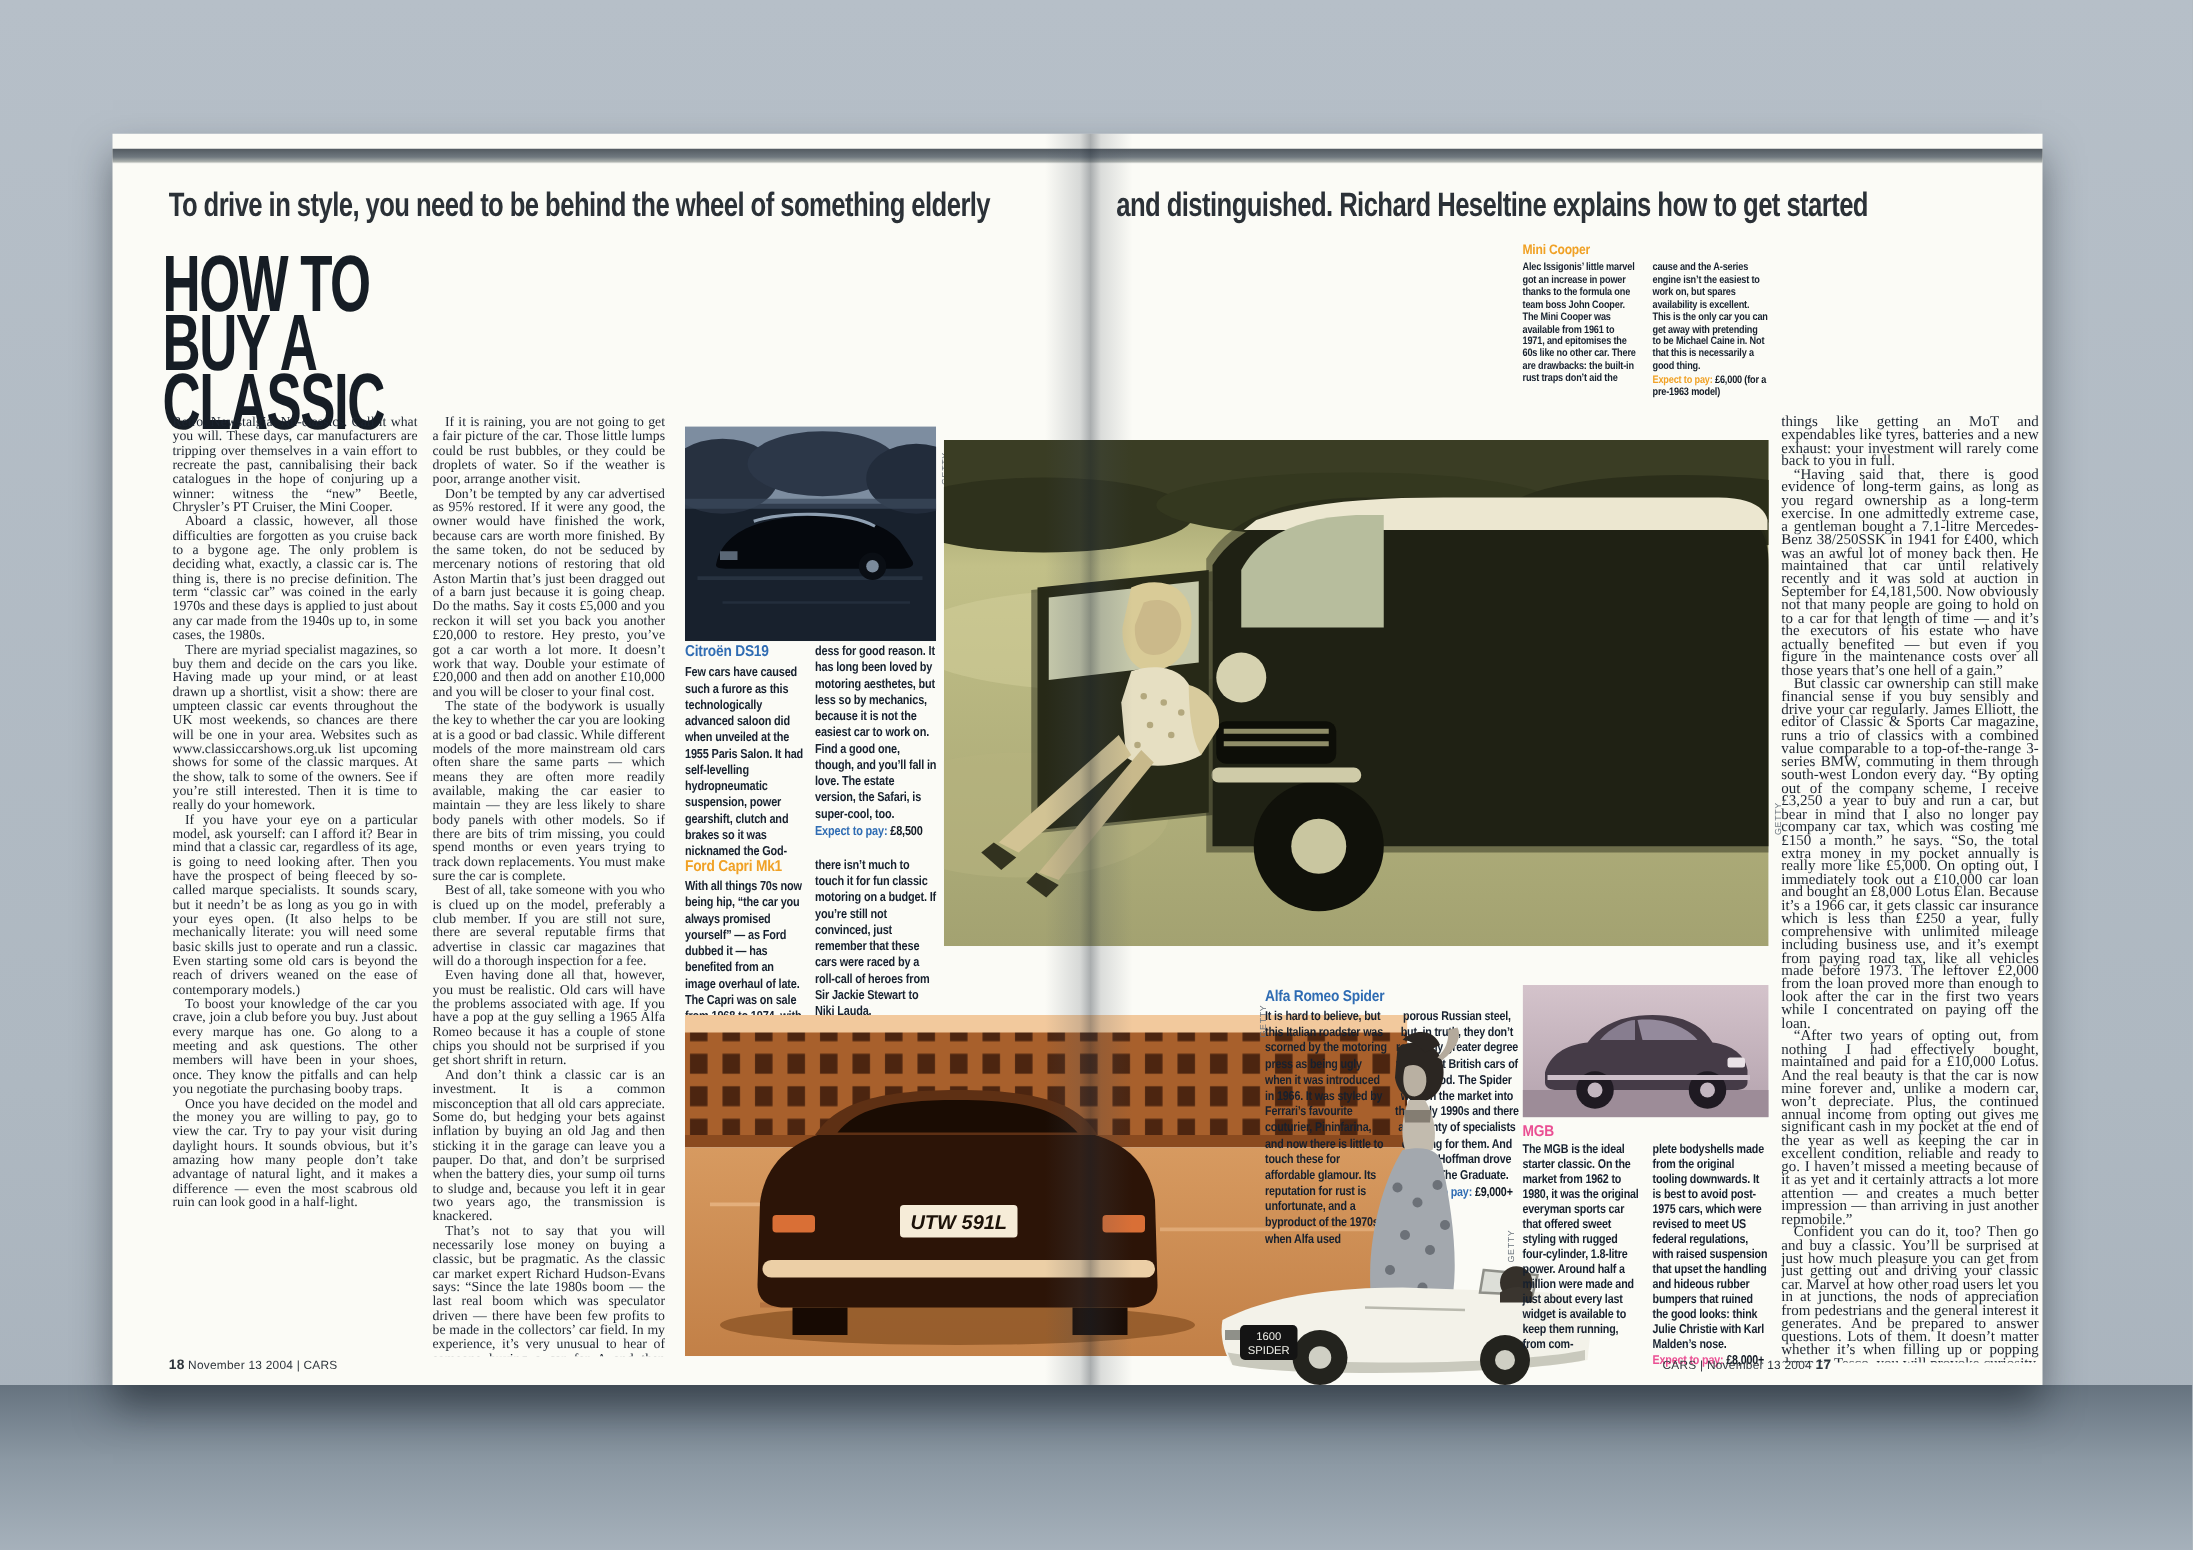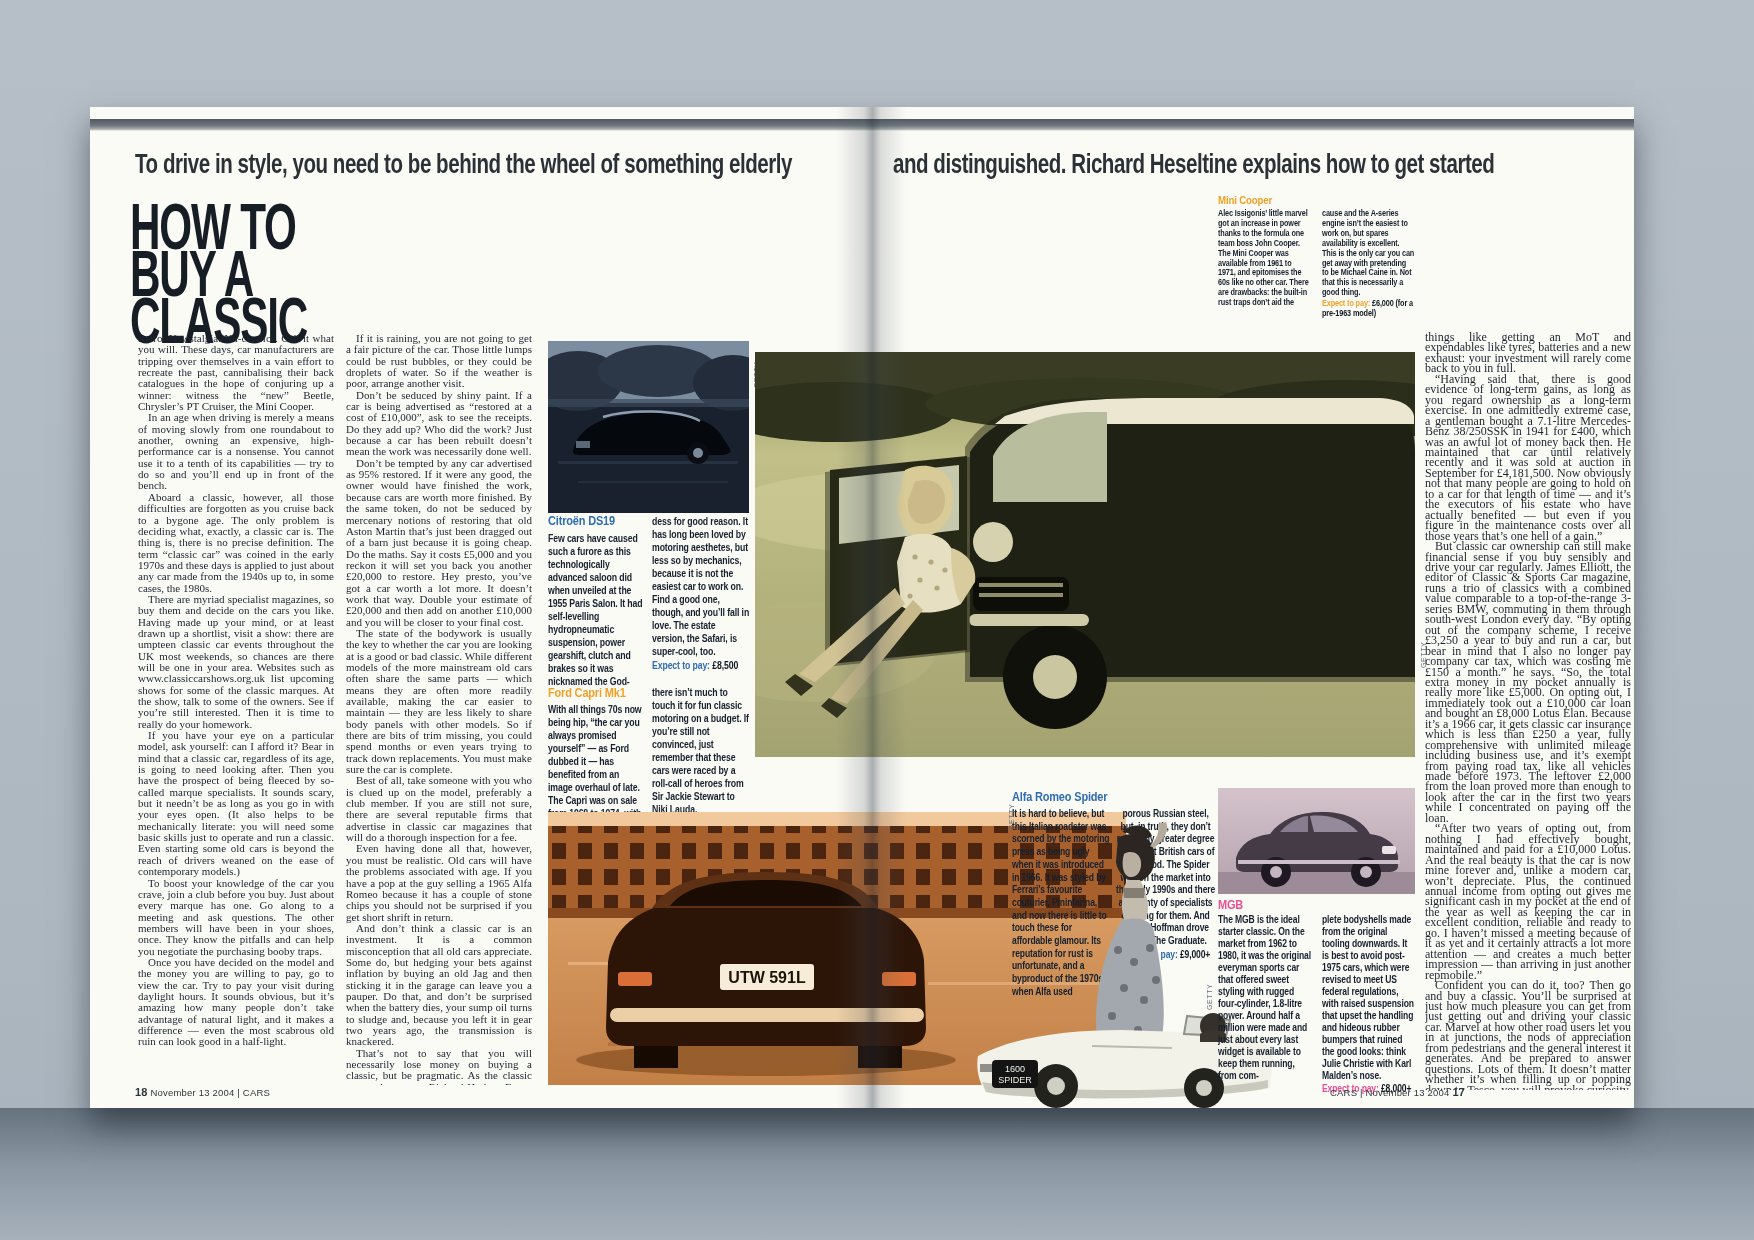--- a/index.html
+++ b/index.html
@@ -19,21 +19,21 @@
     letter-spacing:-.6px;transform:scaleX(.76);transform-origin:0 0;}
   .hl{left:130px;top:204px;color:#161d25;font-weight:900;font-size:64px;line-height:47px;
     letter-spacing:-1.8px;transform:scaleX(.66);transform-origin:0 0;white-space:nowrap;}
   .bodycol{color:#1c2430;font-family:"Liberation Serif",serif;font-size:11px;line-height:11.35px;
     text-align:justify;overflow:hidden;}
   .bodycol p{margin:0;text-indent:10px;}
   .nofirst p:first-child{text-indent:0;}
   #col1{left:138px;top:333px;width:196px;height:752px;}
   #col2{left:346px;top:333px;width:186px;height:752px;}
   #col3{left:1425px;top:332px;width:206px;height:758px;font-size:12px;line-height:10.45px;}
-  .ph{overflow:hidden;}
+  .ph{overflow:hidden;font-style:italic;}
   .sbt{font-weight:700;font-size:12.5px;white-space:nowrap;transform:scaleX(.88);transform-origin:0 0;letter-spacing:-.2px;}
   .t-blue{color:#2f6cb3;} .t-orange{color:#f0a125;} .t-pink{color:#ea4f93;}
   .sbx{color:#16202e;font-weight:700;transform:scaleX(.84);transform-origin:0 0;letter-spacing:-.15px;}
   .sb-l{font-size:10.4px;line-height:13px;width:116px;}
   .sb-m{font-size:8.7px;line-height:9.9px;width:110px;}
   .sb-a{font-size:10.2px;line-height:12.7px;width:118px;}
   .sb-g{font-size:10.2px;line-height:12px;width:112px;}
   .expect{margin-top:1px;}
   .expect .val{color:#0f1722;}
   .credit{font-size:7px;color:#67707a;letter-spacing:.6px;transform:rotate(-90deg);transform-origin:0 0;white-space:nowrap;}
@@ -53,30 +53,28 @@
   <div class="abs strap" id="strapR" style="left:893px;">and distinguished. Richard Heseltine explains how to get started</div>
 
   <div class="abs hl">
     <div>HOW TO</div>
     <div>BUY A</div>
     <div>CLASSIC</div>
   </div>
 
   <div class="abs bodycol nofirst" id="col1">
       <p>Retro. Newstalgia. Nu-classics. Call it what you will. These days, car manufacturers are tripping over themselves in a vain effort to recreate the past, cannibalising their back catalogues in the hope of conjuring up a winner: witness the “new” Beetle, Chrysler’s PT Cruiser, the Mini Cooper.</p>
-      <p>In an age when driving is merely a means of moving slowly from one roundabout to another, owning an expensive, high-performance car is a nonsense. You cannot use it to a tenth of its capabilities — try to do so and you’ll end up in front of the bench.</p>
       <p>Aboard a classic, however, all those difficulties are forgotten as you cruise back to a bygone age. The only problem is deciding what, exactly, a classic car is. The thing is, there is no precise definition. The term “classic car” was coined in the early 1970s and these days is applied to just about any car made from the 1940s up to, in some cases, the 1980s.</p>
       <p>There are myriad specialist magazines, so buy them and decide on the cars you like. Having made up your mind, or at least drawn up a shortlist, visit a show: there are umpteen classic car events throughout the UK most weekends, so chances are there will be one in your area. Websites such as www.classiccarshows.org.uk list upcoming shows for some of the classic marques. At the show, talk to some of the owners. See if you’re still interested. Then it is time to really do your homework.</p>
       <p>If you have your eye on a particular model, ask yourself: can I afford it? Bear in mind that a classic car, regardless of its age, is going to need looking after. Then you have the prospect of being fleeced by so-called marque specialists. It sounds scary, but it needn’t be as long as you go in with your eyes open. (It also helps to be mechanically literate: you will need some basic skills just to operate and run a classic. Even starting some old cars is beyond the reach of drivers weaned on the ease of contemporary models.)</p>
       <p>To boost your knowledge of the car you crave, join a club before you buy. Just about every marque has one. Go along to a meeting and ask questions. The other members will have been in your shoes, once. They know the pitfalls and can help you negotiate the purchasing booby traps.</p>
       <p>Once you have decided on the model and the money you are willing to pay, go to view the car. Try to pay your visit during daylight hours. It sounds obvious, but it’s amazing how many people don’t take advantage of natural light, and it makes a difference — even the most scabrous old ruin can look good in a half-light.</p>
     </div>
   <div class="abs bodycol" id="col2">
       <p>If it is raining, you are not going to get a fair picture of the car. Those little lumps could be rust bubbles, or they could be droplets of water. So if the weather is poor, arrange another visit.</p>
-      <p>Don’t be seduced by shiny paint. If a car is being advertised as “restored at a cost of £10,000”, ask to see the receipts. Do they add up? Who did the work? Just because a car has been rebuilt doesn’t mean the work was necessarily done well.</p>
       <p>Don’t be tempted by any car advertised as 95% restored. If it were any good, the owner would have finished the work, because cars are worth more finished. By the same token, do not be seduced by mercenary notions of restoring that old Aston Martin that’s just been dragged out of a barn just because it is going cheap. Do the maths. Say it costs £5,000 and you reckon it will set you back you another £20,000 to restore. Hey presto, you’ve got a car worth a lot more. It doesn’t work that way. Double your estimate of £20,000 and then add on another £10,000 and you will be closer to your final cost.</p>
       <p>The state of the bodywork is usually the key to whether the car you are looking at is a good or bad classic. While different models of the more mainstream old cars often share the same parts — which means they are often more readily available, making the car easier to maintain — they are less likely to share body panels with other models. So if there are bits of trim missing, you could spend months or even years trying to track down replacements. You must make sure the car is complete.</p>
       <p>Best of all, take someone with you who is clued up on the model, preferably a club member. If you are still not sure, there are several reputable firms that advertise in classic car magazines that will do a thorough inspection for a fee.</p>
       <p>Even having done all that, however, you must be realistic. Old cars will have the problems associated with age. If you have a pop at the guy selling a 1965 Alfa Romeo because it has a couple of stone chips you should not be surprised if you get short shrift in return.</p>
       <p>And don’t think a classic car is an investment. It is a common misconception that all old cars appreciate. Some do, but hedging your bets against inflation by buying an old Jag and then sticking it in the garage can leave you a pauper. Do that, and don’t be surprised when the battery dies, your sump oil turns to sludge and, because you left it in gear two years ago, the transmission is knackered.</p>
       <p>That’s not to say that you will necessarily lose money on buying a classic, but be pragmatic. As the classic car market expert Richard Hudson-Evans says: “Since the late 1980s boom — the last real boom which was speculator driven — there have been few profits to be made in the collectors’ car field. In my experience, it’s very unusual to hear of someone buying a car for A and then selling it on for B. It’s almost impossible not to spend money, even if it’s just the usual</p>
     </div>
   <div class="abs bodycol nofirst" id="col3">
       <p>things like getting an MoT and expendables like tyres, batteries and a new exhaust: your investment will rarely come back to you in full.</p>
       <p>“Having said that, there is good evidence of long-term gains, as long as you regard ownership as a long-term exercise. In one admittedly extreme case, a gentleman bought a 7.1-litre Mercedes-Benz 38/250SSK in 1941 for £400, which was an awful lot of money back then. He maintained that car until relatively recently and it was sold at auction in September for £4,181,500. Now obviously not that many people are going to hold on to a car for that length of time — and it’s the executors of his estate who have actually benefited — but even if you figure in the maintenance costs over all those years that’s one hell of a gain.”</p>

